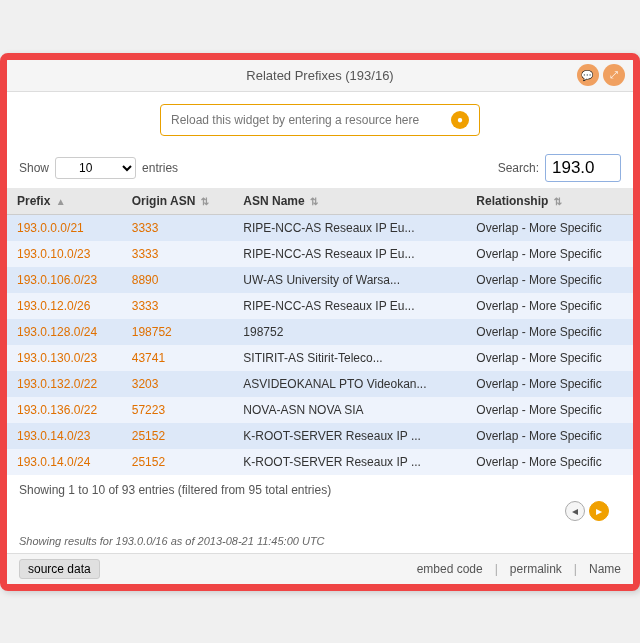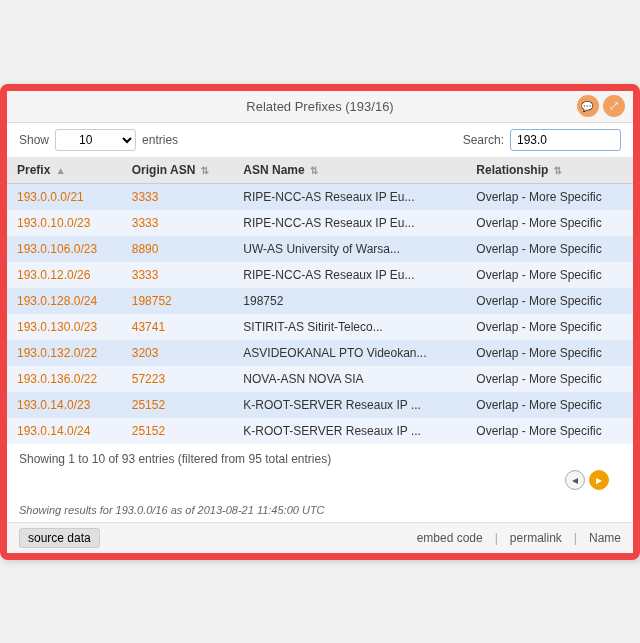--- a/index.html
+++ b/index.html
@@ -114,22 +114,22 @@
     .search-bar {
       display: flex;
       align-items: center;
       gap: 6px;
       color: #555;
     }
     .search-input {
       border: 1px solid #90b0e0;
       border-radius: 3px;
       padding: 3px 6px;
-      font-size: 12px;
-      width: 111px;
+      font-size: 17px;
+      width: 76px;
       outline: none;
       background: #fff;
     }
     table {
       width: 100%;
       border-collapse: collapse;
     }
     thead tr {
       background: #e8e8e8;
       border-bottom: 1px solid #ccc;
@@ -246,20 +246,26 @@
     <div class="header-icons">
       <button class="icon-btn" title="Comment">
         <span>💬</span>
       </button>
       <button class="icon-btn expand" title="Expand">
         <span>⤢</span>
       </button>
     </div>
   </div>
 
+  <div class="reload-bar">
+    <div class="reload-input-wrap">
+      <input class="reload-input" type="text" placeholder="Reload this widget by entering a resource here" style="">
+      <div class="reload-icon">●</div>
+    </div>
+  </div>
 
   <div class="controls-bar">
     <div class="show-entries">
       <span>Show</span>
       <select class="entries-select">
         <option>10</option>
         <option>25</option>
         <option>50</option>
         <option>100</option>
       </select>

